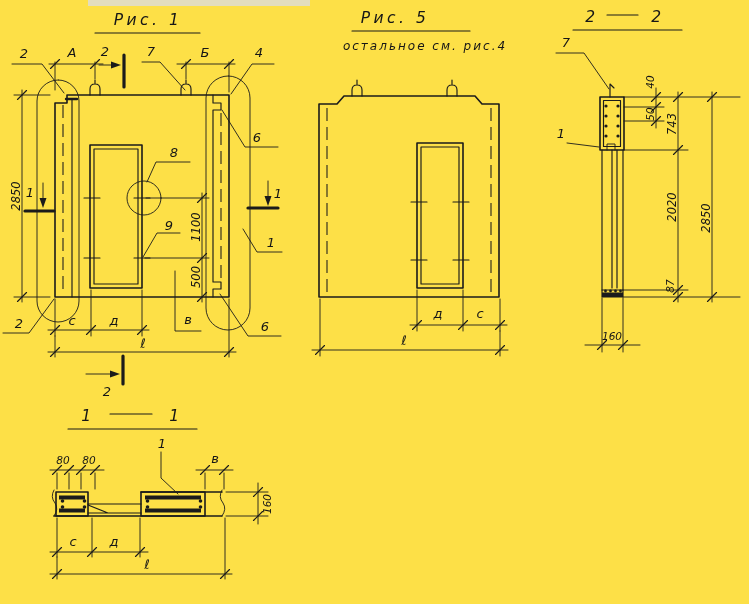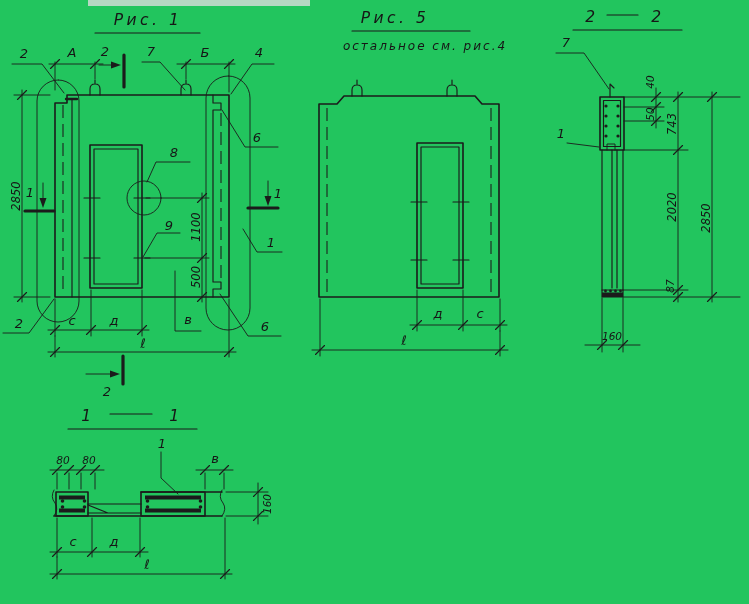--- a/index.html
+++ b/index.html
@@ -1,16 +1,16 @@
 <!DOCTYPE html>
 <html><head>
 <meta charset="utf-8">
 <style>
   html,body{margin:0;padding:0;background:#ffffff;}
-  #canvas{position:relative;width:749px;height:604px;background:#22c55e;overflow:hidden;}
+  #canvas{position:relative;width:749px;height:604px;background:#fde047;overflow:hidden;}
   svg{display:block;}
   
   .ln  {stroke:#1b1b1b;fill:none;stroke-width:1.6;stroke-linecap:round;stroke-linejoin:round;}
   .md  {stroke:#1b1b1b;fill:none;stroke-width:1.15;stroke-linecap:round;stroke-linejoin:round;}
   .tn  {stroke:#1b1b1b;fill:none;stroke-width:0.9;stroke-linecap:round;stroke-linejoin:round;}
   .tk  {stroke:#1b1b1b;fill:none;stroke-width:3.2;stroke-linecap:round;}
   .dash{stroke:#1b1b1b;fill:none;stroke-width:1.05;stroke-dasharray:13 6;}
   .blk {fill:#1b1b1b;stroke:none;}
   .hvy {stroke:#1b1b1b;fill:none;stroke-width:2.4;stroke-linecap:round;}
   

